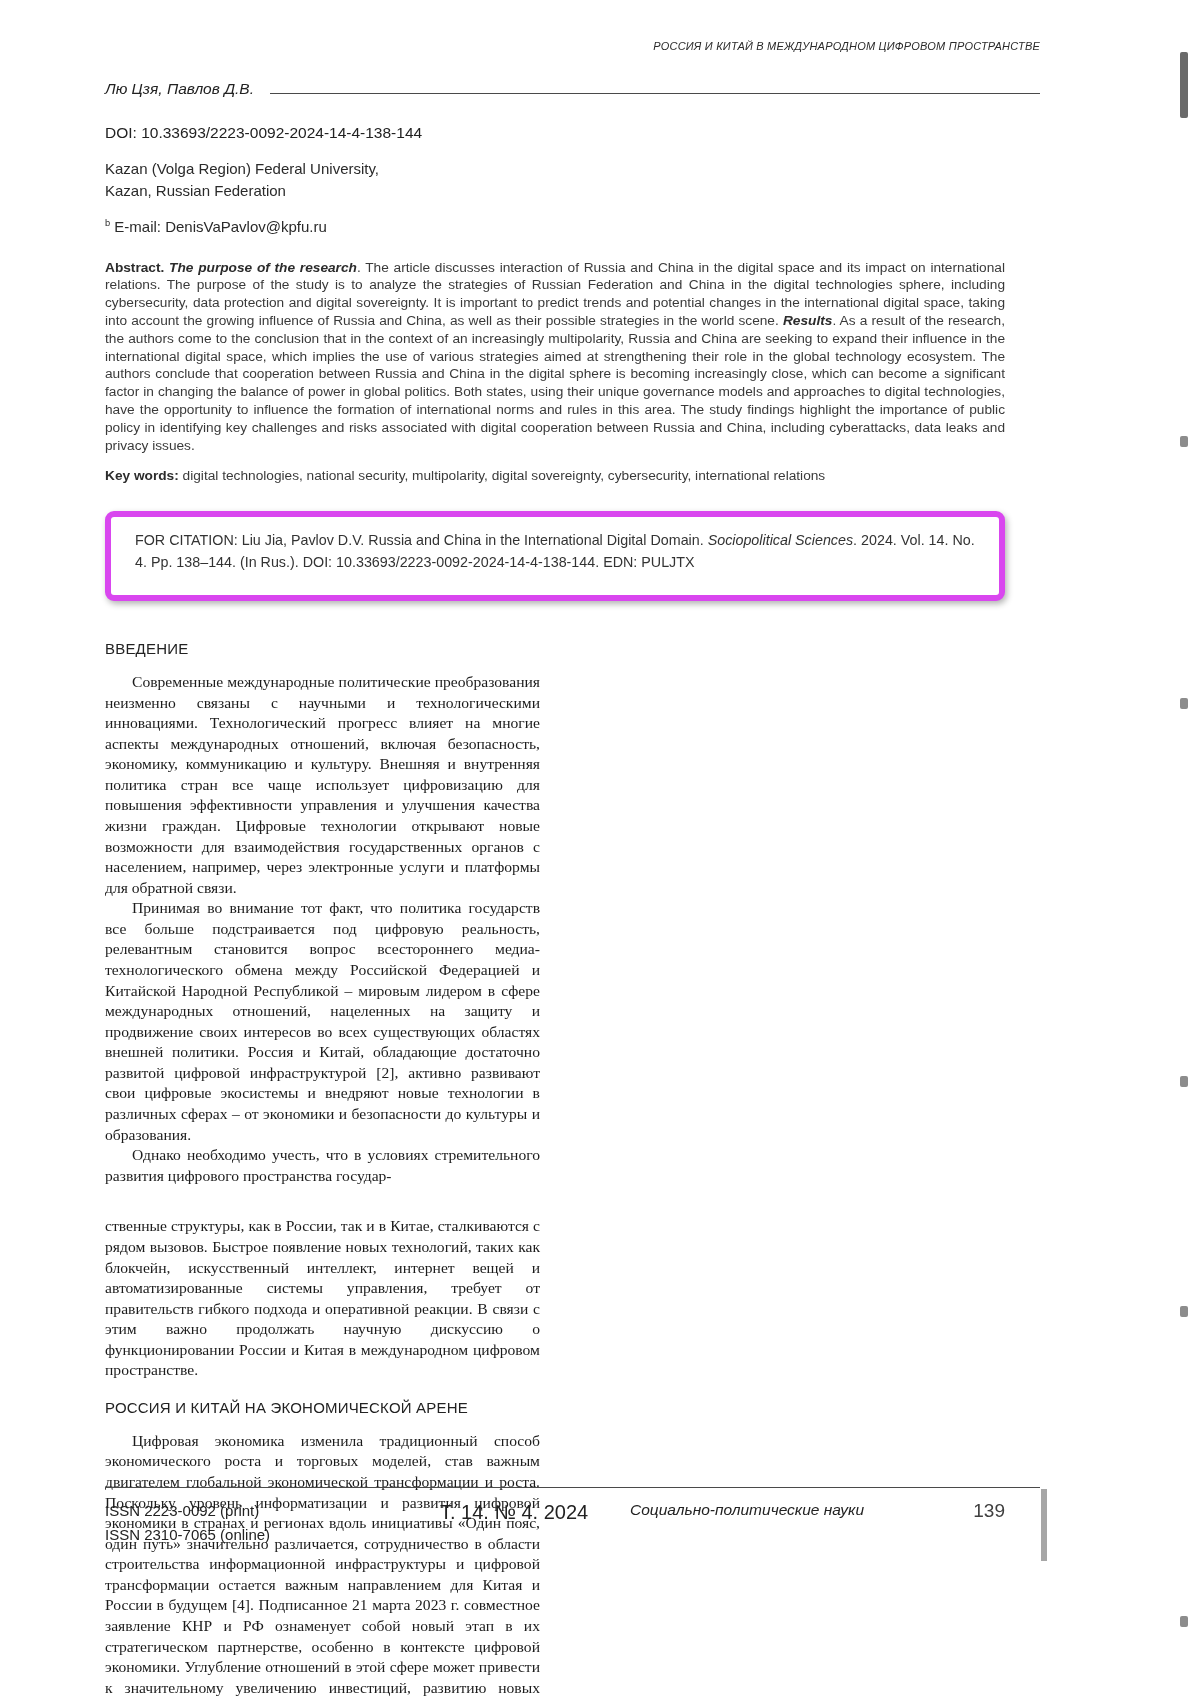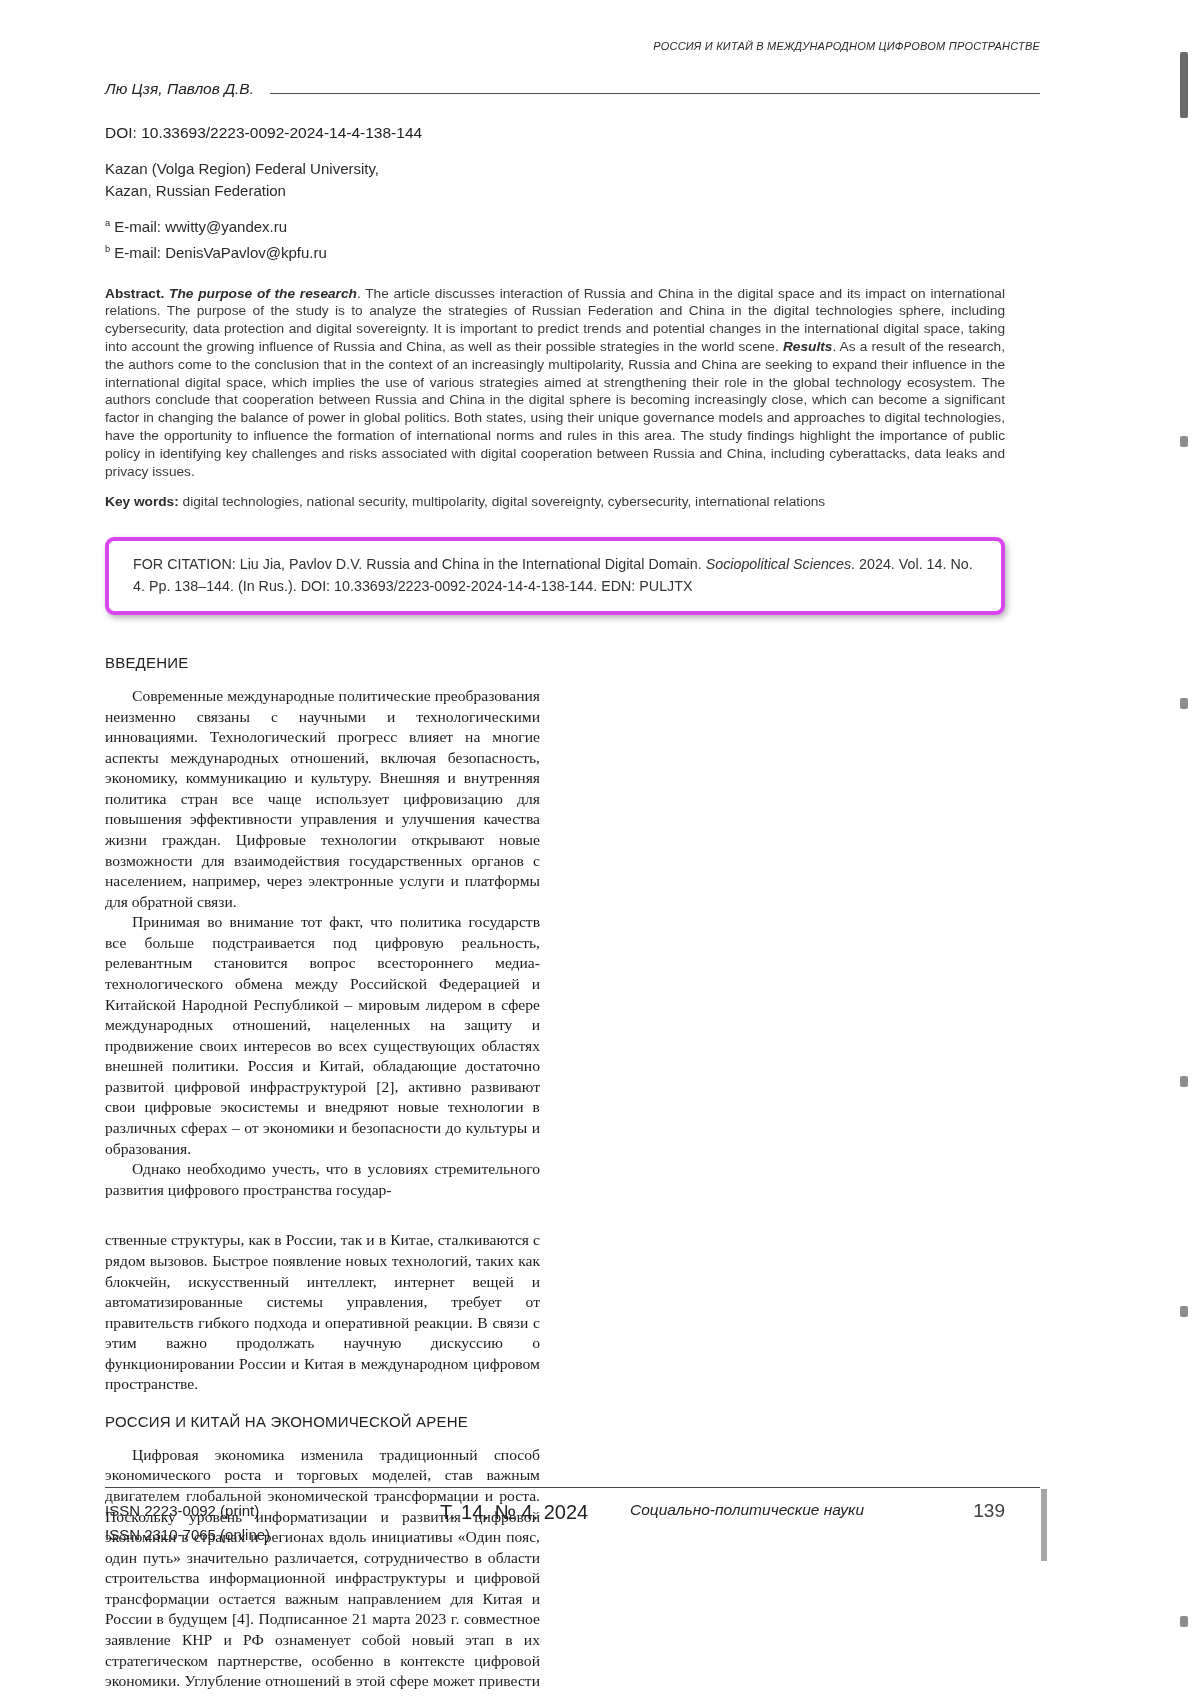--- a/index.html
+++ b/index.html
@@ -40,22 +40,22 @@
   .abstract {
     margin-top:24px; font-size:13.7px; line-height:1.3; text-align:justify; color:#3a3a3a;
   }
   .abstract b { color:#2c2c2c; }
   .it { font-style:italic; }
 
   .keywords { margin-top:13px; font-size:13.7px; line-height:1.3; text-align:justify; color:#3a3a3a; }
   .keywords b { color:#2c2c2c; }
 
   .citation-box {
-    margin-top:26px; border:4px solid #d946ef; border-radius:9px;
-    padding:13px 22px 14px 24px; font-size:14.3px; line-height:1.5; color:#333;
+    margin-top:26px; border:6px solid #d946ef; border-radius:9px;
+    padding:13px 22px 22px 24px; font-size:14.3px; line-height:1.5; color:#333;
     box-shadow:2px 3px 6px rgba(0,0,0,0.30); background:#fff;
   }
 
   .columns { margin-top:38px; width:900px; display:flex; gap:30px;flex-direction:column; }
   .col {
     width:435px; font-family:"Liberation Serif", serif; font-size:15.6px;
     line-height:1.32; text-align:justify; color:#1c1c1c;
   }
   .col p { text-indent:27px; }
   .col p.no-indent { text-indent:0; }
@@ -103,21 +103,20 @@
     <div class="doi tw">DOI: 10.33693/2223-0092-2024-14-4-138-144</div>
 
 
 
     <div class="affiliation tw">
       <div>Kazan (Volga Region) Federal University,</div>
       <div>Kazan, Russian Federation</div>
     </div>
 
     <div class="emails tw">
-      <div class="email-line"><sup>a</sup> <span>E-mail: wwitty@yandex.ru</span></div>
       <div class="email-line"><sup>b</sup> <span>E-mail: DenisVaPavlov@kpfu.ru</span></div>
     </div>
 
     <p class="abstract tw"><b>Abstract.</b> <b class="it">The purpose of the research</b><span>. The article discusses interaction of Russia and China in the digital space and its impact on international relations. The purpose of the study is to analyze the strategies of Russian Federation and China in the digital technologies sphere, including cybersecurity, data protection and digital sovereignty. It is important to predict trends and potential changes in the international digital space, taking into account the growing influence of Russia and China, as well as their possible strategies in the world scene. </span><b class="it">Results</b><span>. As a result of the research, the authors come to the conclusion that in the context of an increasingly multipolarity, Russia and China are seeking to expand their influence in the international digital space, which implies the use of various strategies aimed at strengthening their role in the global technology ecosystem. The authors conclude that cooperation between Russia and China in the digital sphere is becoming increasingly close, which can become a significant factor in changing the balance of power in global politics. Both states, using their unique governance models and approaches to digital technologies, have the opportunity to influence the formation of international norms and rules in this area. The study findings highlight the importance of public policy in identifying key challenges and risks associated with digital cooperation between Russia and China, including cyberattacks, data leaks and privacy issues.</span></p>
 
     <p class="keywords tw"><b>Key words:</b><span> digital technologies, national security, multipolarity, digital sovereignty, cybersecurity, international relations</span></p>
 
     <div class="citation-box tw"><span>FOR CITATION: Liu Jia, Pavlov D.V. Russia and China in the International Digital Domain. </span><i>Sociopolitical Sciences</i><span>. 2024. Vol. 14. No. 4. Pp. 138–144. (In Rus.). DOI: 10.33693/2223-0092-2024-14-4-138-144. EDN: PULJTX</span></div>
 
     <div class="columns">

